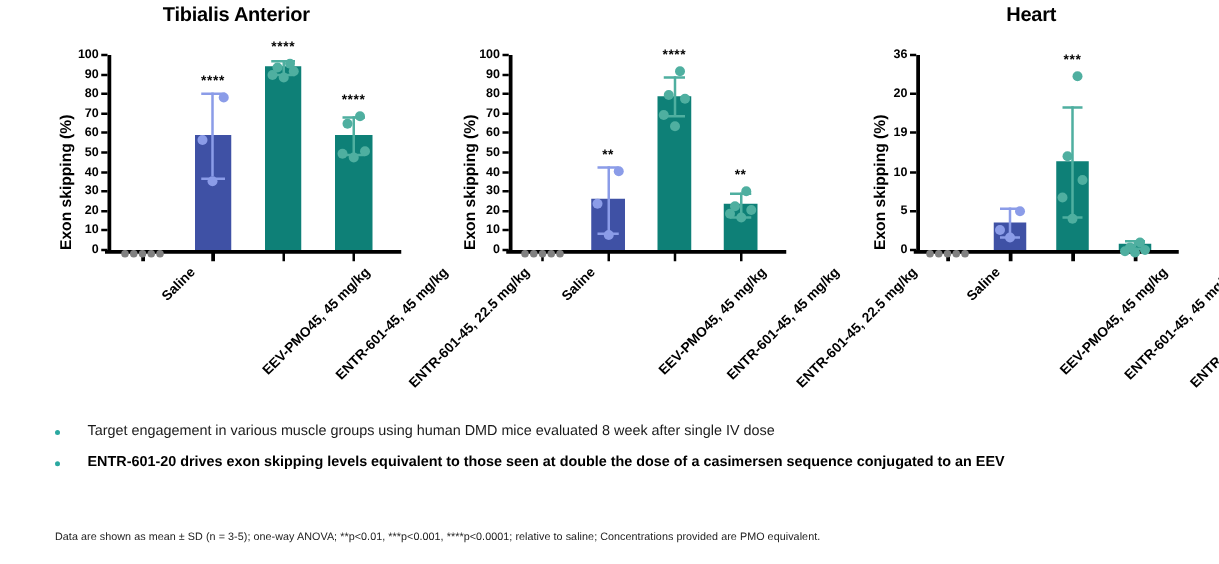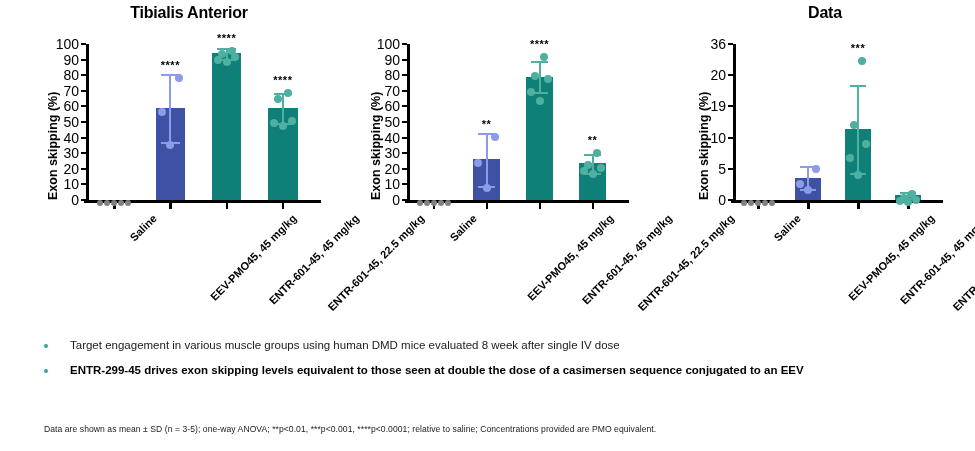--- a/index.html
+++ b/index.html
@@ -22,21 +22,21 @@
   .plot-wrap{position:absolute;left:0;top:36px;width:100%;height:180px;}
   .ylabel{
     position:absolute;left:22px;top:40px;
     font-size:12.5px;font-weight:bold;
     transform:rotate(-90deg);transform-origin:left top;
     white-space:nowrap;
   }
   #panel-1 .ylabel{left:24px;}
   #panel-2 .ylabel{left:22px;}
   .ytick-label{
-    position:absolute;text-align:right;font-size:14px;font-weight:normal;
+    position:absolute;text-align:right;font-size:10px;font-weight:bold;
     transform:translateY(-50%);width:30px;
   }
   .ytick-mark{position:absolute;height:2px;background:#000;width:5px;transform:translateY(-50%);}
   .yaxis-line{position:absolute;width:2.5px;background:#000;}
   .xaxis-line{position:absolute;height:2.5px;background:#000;}
   .xtick-mark{position:absolute;width:2.5px;height:7px;background:#000;}
 
   .bar{position:absolute;bottom:0;}
   .errbar-v{position:absolute;width:2px;}
   .errcap{position:absolute;height:2px;}
@@ -204,21 +204,21 @@
         <div class="dot" style="width: 8px; height: 8px; left: 247.5px; bottom: 41.64px; background: rgb(79, 175, 160);"></div>
         <div class="dot" style="width: 8px; height: 8px; left: 239.232px; bottom: 44.76px; background: rgb(79, 175, 160);"></div>
         <div class="dot" style="width: 8px; height: 8px; left: 255.768px; bottom: 47.88px; background: rgb(79, 175, 160);"></div>
         <div class="dot" style="width: 8px; height: 8px; left: 243.366px; bottom: 51px; background: rgb(79, 175, 160);"></div>
         <div class="dot" style="width: 8px; height: 8px; left: 252.185px; bottom: 63.48px; background: rgb(79, 175, 160);"></div>
         <div class="sig" style="left: 247.5px; top: 97.52px;">**</div>
         <div class="xcat" style="left: 251.5px; top: 176px;">ENTR-601-45, 22.5 mg/kg</div>
       </div>
     </div>
     <div class="panel" id="panel-2" style="left: 675px; width: 300px;">
-      <div class="chart-title">Data</div>
+      <div class="chart-title">Heart</div>
       <div class="ylabel" style="top: 200px;">Exon skipping (%)</div>
       <div class="plot-wrap">
         <div class="yaxis-line" style="left: 58px; top: 8px; height: 156px;"></div>
         <div class="ytick-label" style="left: 21px; top: 164px;">0</div>
         <div class="ytick-mark" style="left: 53px; top: 164px;"></div>
         <div class="ytick-label" style="left: 21px; top: 132.8px;">5</div>
         <div class="ytick-mark" style="left: 53px; top: 132.8px;"></div>
         <div class="ytick-label" style="left: 21px; top: 101.6px;">10</div>
         <div class="ytick-mark" style="left: 53px; top: 101.6px;"></div>
         <div class="ytick-label" style="left: 21px; top: 70.4px;">19</div>
@@ -271,17 +271,17 @@
     </div>
   </div>
 
 <div class="bullets">
     <div class="bullet-row">
       <span class="bullet-dot"></span>
       <span class="bullet-text">Target engagement in various muscle groups using human DMD mice evaluated 8 week after single IV dose</span>
     </div>
     <div class="bullet-row">
       <span class="bullet-dot"></span>
-      <span class="bullet-text bold">ENTR-299-45 drives exon skipping levels equivalent to those seen at double the dose of a casimersen sequence conjugated to an EEV</span>
+      <span class="bullet-text bold">ENTR-601-20 drives exon skipping levels equivalent to those seen at double the dose of a casimersen sequence conjugated to an EEV</span>
     </div>
   </div>
 
 <div class="footnote">Data are shown as mean ± SD (n = 3-5); one-way ANOVA; **p&lt;0.01, ***p&lt;0.001, ****p&lt;0.0001; relative to saline; Concentrations provided are PMO equivalent.</div>
 
 </body></html>

